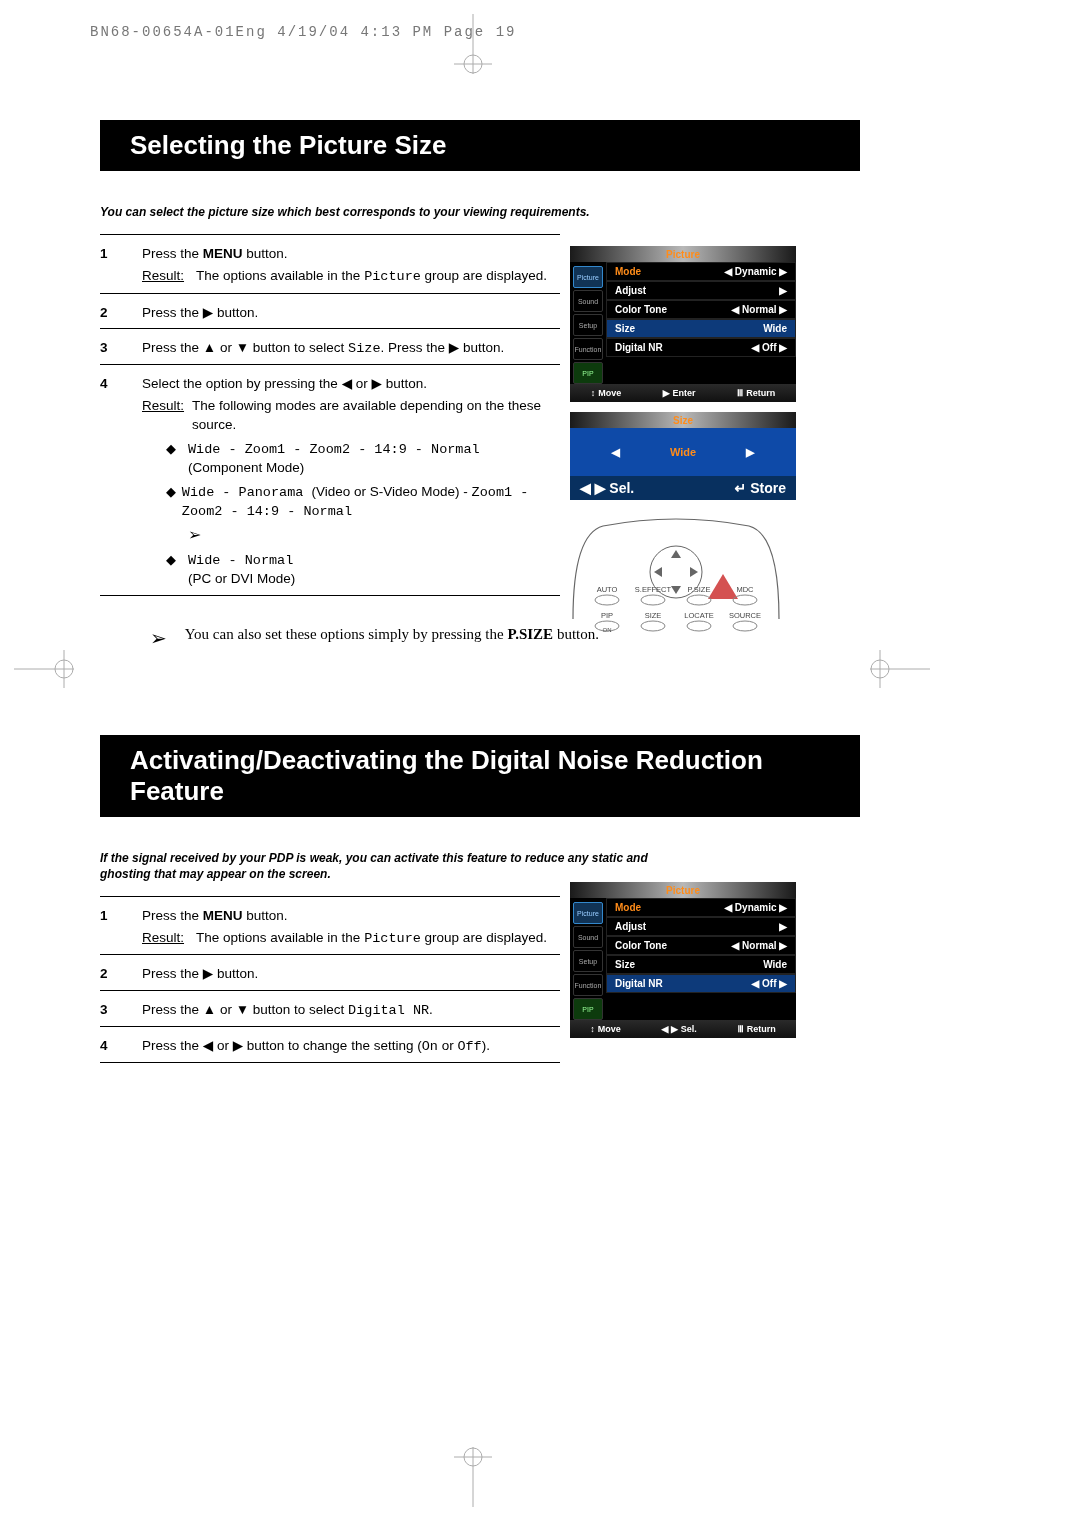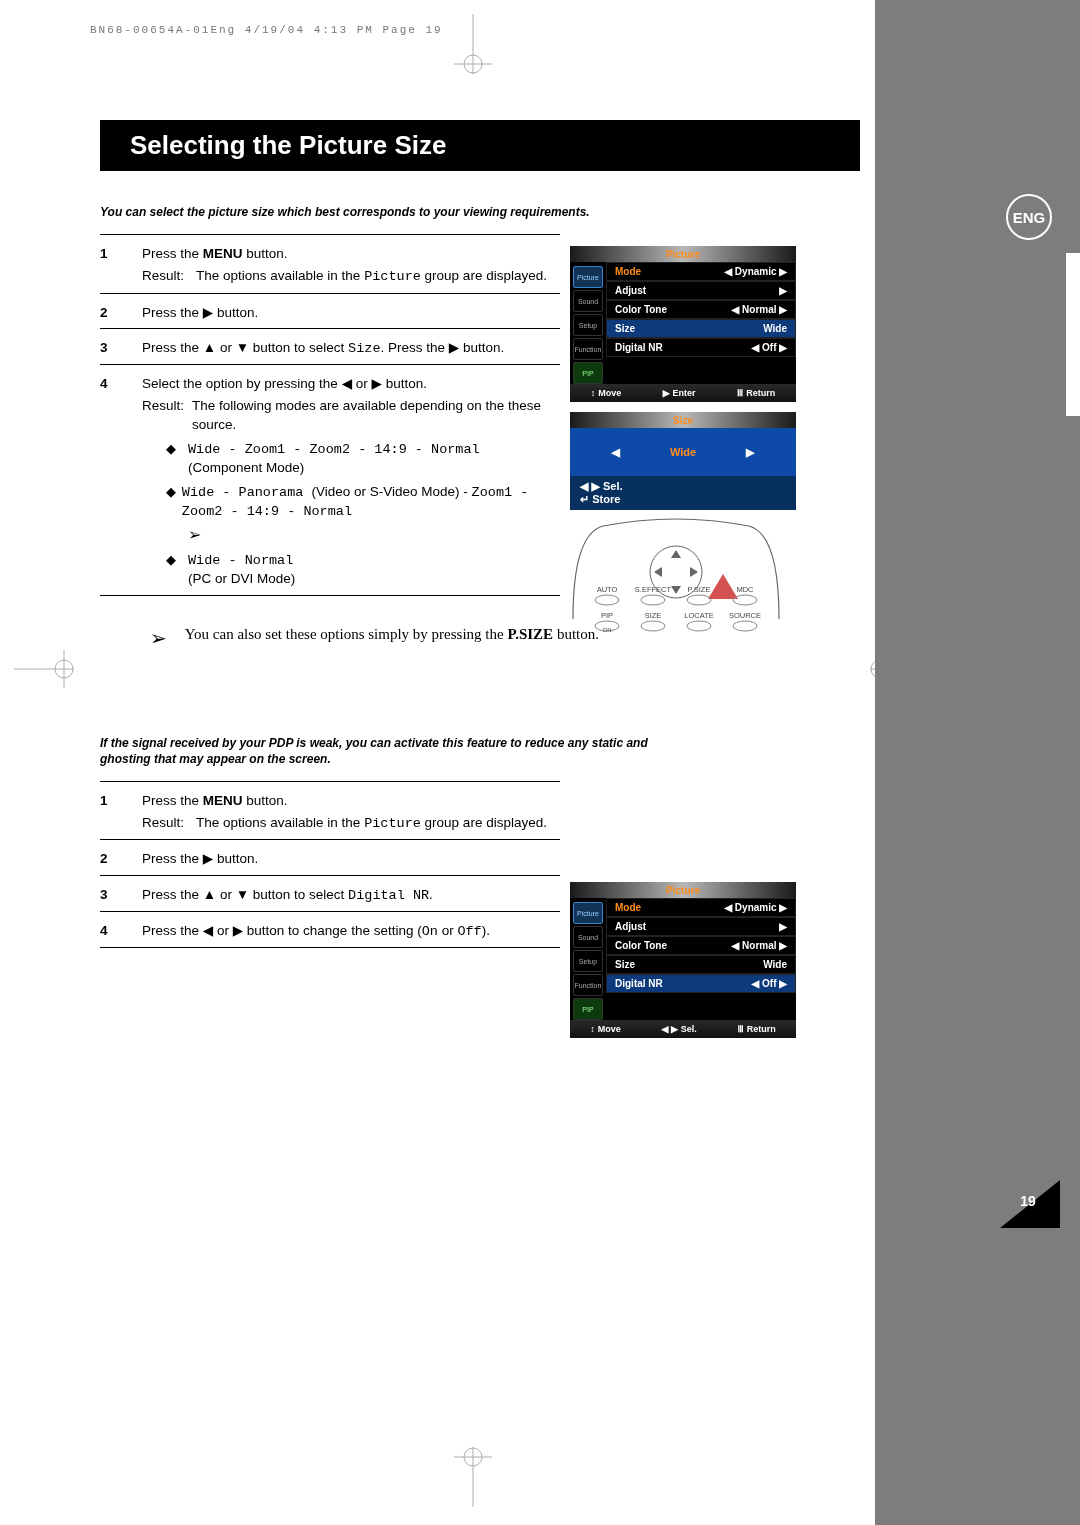--- a/index.html
+++ b/index.html
@@ -14,21 +14,21 @@
     overflow: hidden;
   }
   .page {
     position: absolute;
     left: 0; top: 0;
     width: 1080px; height: 1525px;
   }
   .hdr-line {
     position: absolute;
     font-family: "Courier New", monospace;
-    font-size: 11px;
+    font-size: 14px;
     letter-spacing: 2px;
     color: #777;
     top: 24px;
     left: 90px;
   }
 
   
   .cropmark { position:absolute; opacity:0.7; }
 
   
@@ -87,21 +87,21 @@
     margin:0 0 14px 0;
     max-width:520px;
   }
   hr.rule { border:none; border-top:1px solid #000; margin:6px 0; max-width:460px; }
 
   .steps { max-width:460px; }
   .step { display:flex; font-size:13.5px; line-height:1.35; margin-top:10px;}
   .step .num { width:42px; font-weight:bold; }
   .step .body { flex:1; }
   .result-row { display:flex; margin-top:4px; }
-  .result-lbl { width:54px; }
+  .result-lbl { text-decoration:underline; width:54px; }
   .mono { font-family:"Courier New", monospace; }
   .sb { font-weight:bold; }
 
   .bullet-line { display:flex; align-items:flex-start; margin-top:6px; padding-left:24px;}
   .bullet-line .diamond { width:22px; font-size:13px;}
   .inner-note { display:flex; align-items:flex-start; padding-left:46px; margin-top:2px; font-size:13px;}
   .inner-note .arrow { margin-right:6px; font-size:16px;}
   .tip-block { display:flex; align-items:flex-start; font-size:15px; margin-top:30px; margin-left:50px; max-width:500px; font-family:"Times New Roman", serif;}
   .tip-block .arrow { font-size:20px; margin-right:18px; }
 
@@ -132,21 +132,21 @@
 
   .osd2 { position:absolute; width:226px; background:#0e4aa8; }
   .osd2-head {
     height:16px; background:linear-gradient(90deg,#1a1a1a,#b8b8b8,#1a1a1a);
     display:flex;align-items:center;justify-content:center;
     color:#ff8c1a;font-size:10px;font-weight:bold;
   }
   .osd2-body { height:48px; display:flex; align-items:center; justify-content:center; gap:50px;
                color:#fff; font-weight:bold; font-size:11px; }
   .osd2-foot { display:flex; justify-content:space-between; padding:4px 10px;
-               background:#08305f; color:#fff; font-size:11px; font-weight:bold;flex-direction:column;}
+               background:#08305f; color:#fff; font-size:14px; font-weight:bold;}
 
   
   .remote { position:absolute; width:226px; height:120px; }
   .remote svg { width:100%; height:100%; }
 
 </style>
 </head>
 <body>
 
 <div class="page">
@@ -175,28 +175,20 @@
     </svg>
   </div>
   <div class="cropmark" style="left:444px; bottom:14px;">
     <svg width="58" height="60">
       <circle cx="29" cy="10" r="9" fill="none" stroke="#888" stroke-width="1"></circle>
       <line x1="29" y1="0" x2="29" y2="60" stroke="#888"></line>
       <line x1="10" y1="10" x2="48" y2="10" stroke="#888"></line>
     </svg>
   </div>
 
-  <div class="right-bar">
-    <div class="lang-badge">ENG</div>
-    <div class="side-edge"></div>
-    <svg style="position:absolute; bottom:297px; right:20px;" width="60" height="48">
-      <polygon points="0,48 60,48 60,0" fill="#000"></polygon>
-    </svg>
-    <div class="pagenum-box">19</div>
-  </div>
 
   <div class="content">
 
     <div class="section-title">Selecting the Picture Size</div>
 
     <div>
       <p class="intro">You can select the picture size which best corresponds to your viewing requirements.</p>
     </div>
     <hr class="rule">
     <div class="steps" id="s1steps">
@@ -240,20 +232,21 @@
       </div>
 
     <div class="tip-block">
       <span class="arrow">➢</span>
       <span>
         <span>You can also set these options simply by pressing the </span><span class="sb">P.SIZE</span><span> button.</span>
       </span>
     </div>
 
     <div style="height:85px"></div>
+    <div class="section-title">Activating/Deactivating the Digital Noise Reduction Feature</div>
 
     <div>
       <p class="intro" style="max-width:560px">If the signal received by your PDP is weak, you can activate this feature to reduce any static and ghosting that may appear on the screen.</p>
     </div>
     <hr class="rule">
     <div class="steps" id="s2steps">
         <div class="step">
           <div class="num">1</div>
           <div class="body">Press the <span class="sb">MENU</span> button.<div class="result-row">
               <span class="result-lbl">Result:</span>

